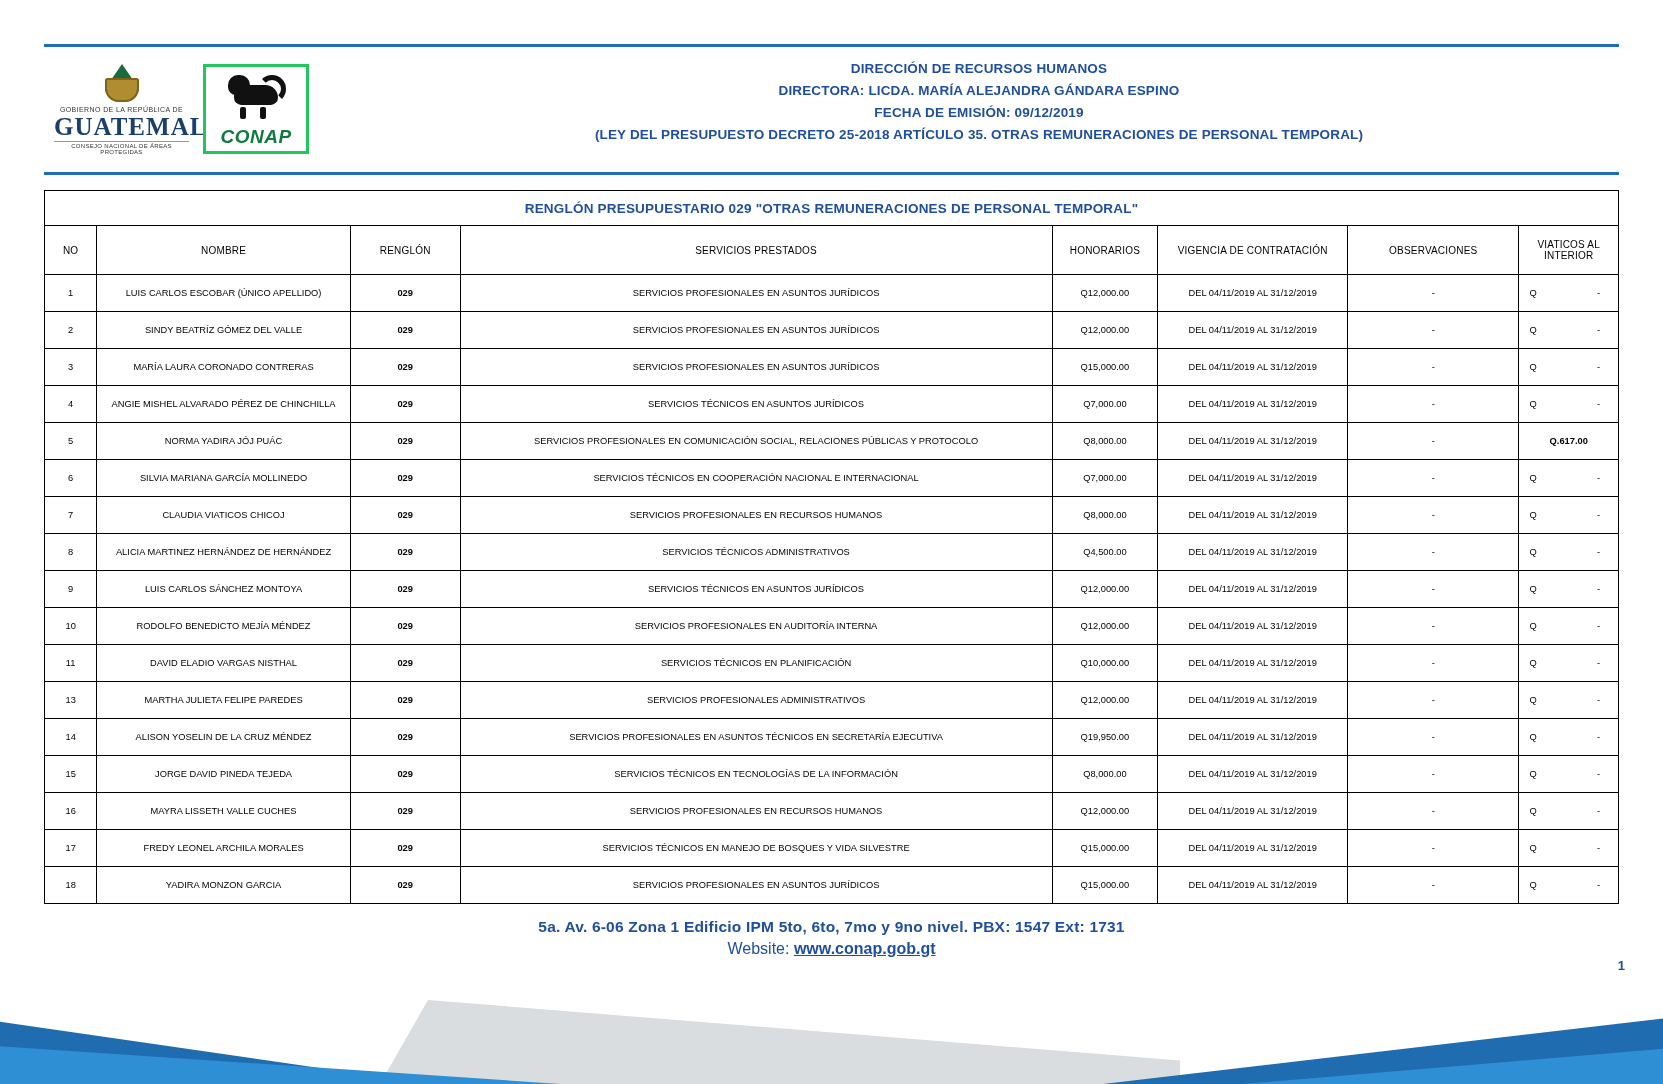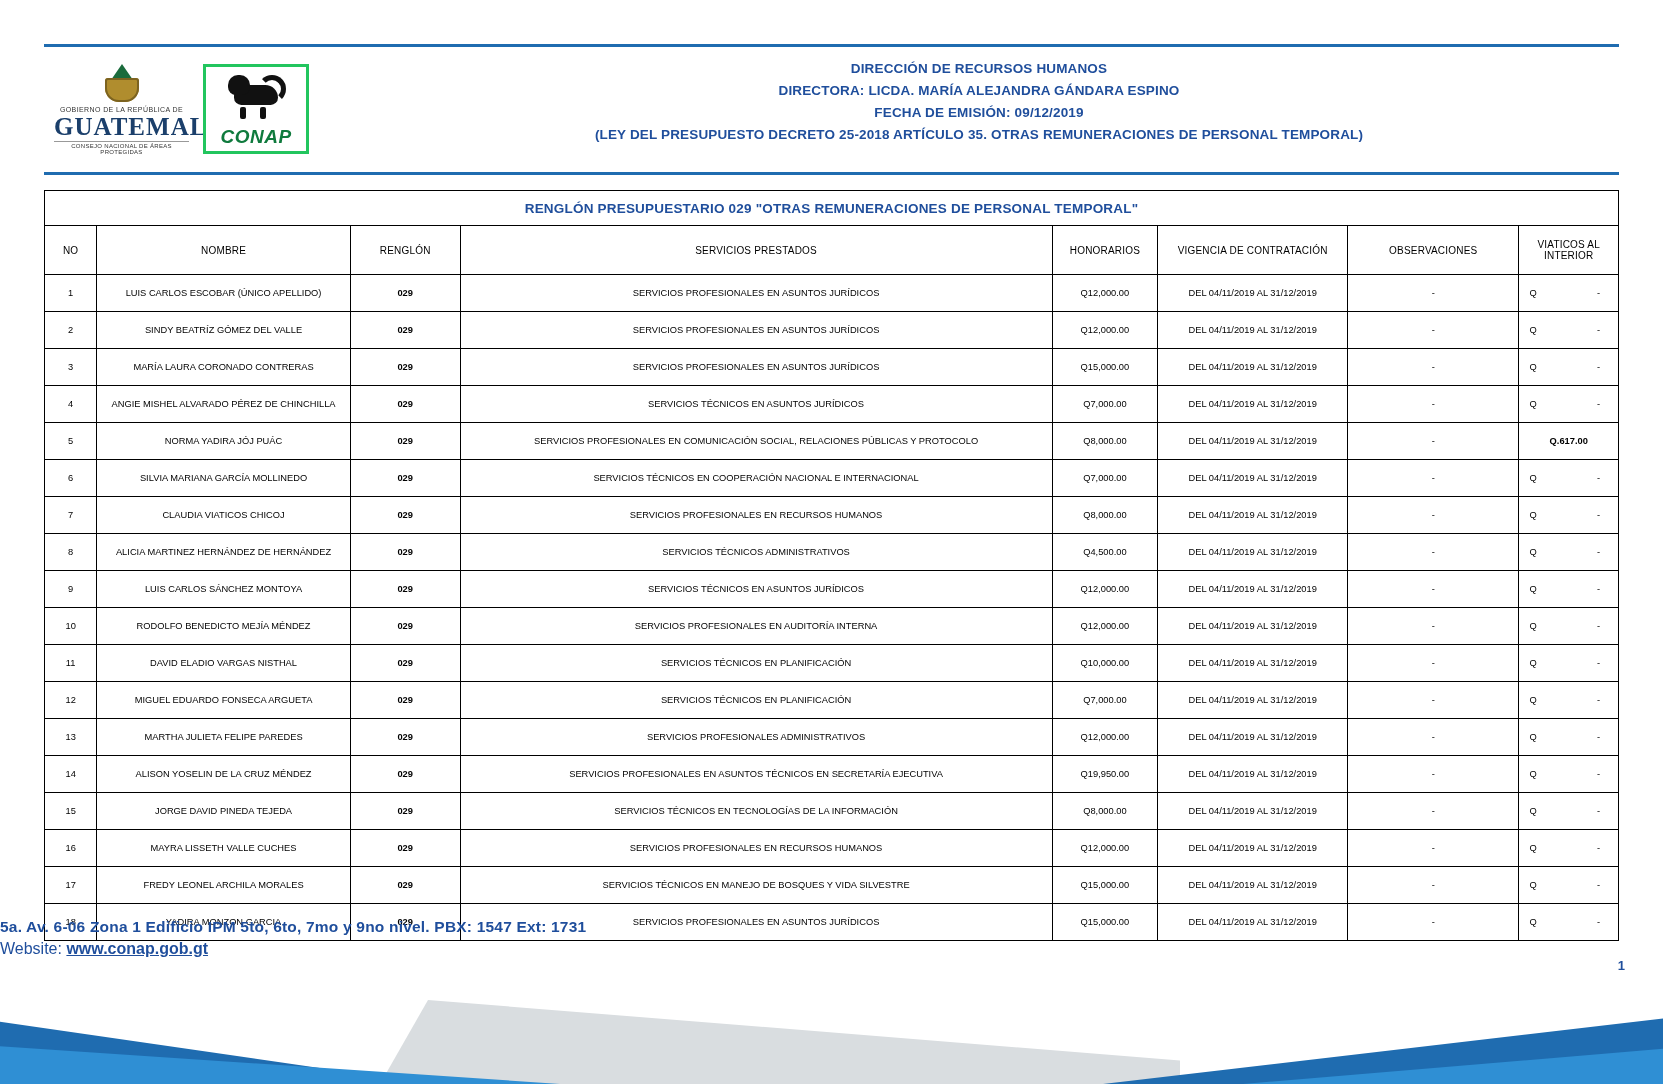--- a/index.html
+++ b/index.html
@@ -100,21 +100,21 @@
   .c-vig{width:178px;}
   .c-obs{width:160px;}
   .c-via{width:90px;}
   .via-cell{position:relative;}
   .via-q{position:absolute;left:10px;top:50%;transform:translateY(-50%);}
   .via-dash{position:absolute;right:18px;top:50%;transform:translateY(-50%);}
   .via-amount{font-weight:bold;}
 
   
   .footer{
-    position:absolute;left:0;right:0;top:918px;text-align:left;
+    position:absolute;left:0;right:0;top:918px;text-align:center;
   }
   .footer-line1{
     color:#1f4e9c;font-weight:bold;font-size:15.5px;letter-spacing:.2px;
   }
   .footer-line2{
     margin-top:4px;color:#1f4e9c;font-size:16px;
   }
   .footer-line2 a{color:#1f4e9c;font-weight:bold;text-decoration:underline;}
   .page-num{
     position:absolute;right:38px;top:958px;color:#1f4e9c;font-weight:bold;font-size:13px;
@@ -318,33 +318,20 @@
           <td class="c-serv">SERVICIOS TÉCNICOS EN PLANIFICACIÓN</td>
           <td class="c-hon">Q10,000.00</td>
           <td class="c-vig">DEL 04/11/2019 AL 31/12/2019</td>
           <td class="c-obs">-</td>
           <td class="c-via via-cell">
             <span class="via-q">Q</span>
             <span class="via-dash">-</span>
           </td>
         </tr>
         <tr class="body-row">
-          <td class="c-no">12</td>
-          <td class="c-nombre">MIGUEL EDUARDO FONSECA ARGUETA</td>
-          <td class="c-renglon">029</td>
-          <td class="c-serv">SERVICIOS TÉCNICOS EN PLANIFICACIÓN</td>
-          <td class="c-hon">Q7,000.00</td>
-          <td class="c-vig">DEL 04/11/2019 AL 31/12/2019</td>
-          <td class="c-obs">-</td>
-          <td class="c-via via-cell">
-            <span class="via-q">Q</span>
-            <span class="via-dash">-</span>
-          </td>
-        </tr>
-        <tr class="body-row">
           <td class="c-no">13</td>
           <td class="c-nombre">MARTHA JULIETA FELIPE PAREDES</td>
           <td class="c-renglon">029</td>
           <td class="c-serv">SERVICIOS PROFESIONALES ADMINISTRATIVOS</td>
           <td class="c-hon">Q12,000.00</td>
           <td class="c-vig">DEL 04/11/2019 AL 31/12/2019</td>
           <td class="c-obs">-</td>
           <td class="c-via via-cell">
             <span class="via-q">Q</span>
             <span class="via-dash">-</span>

